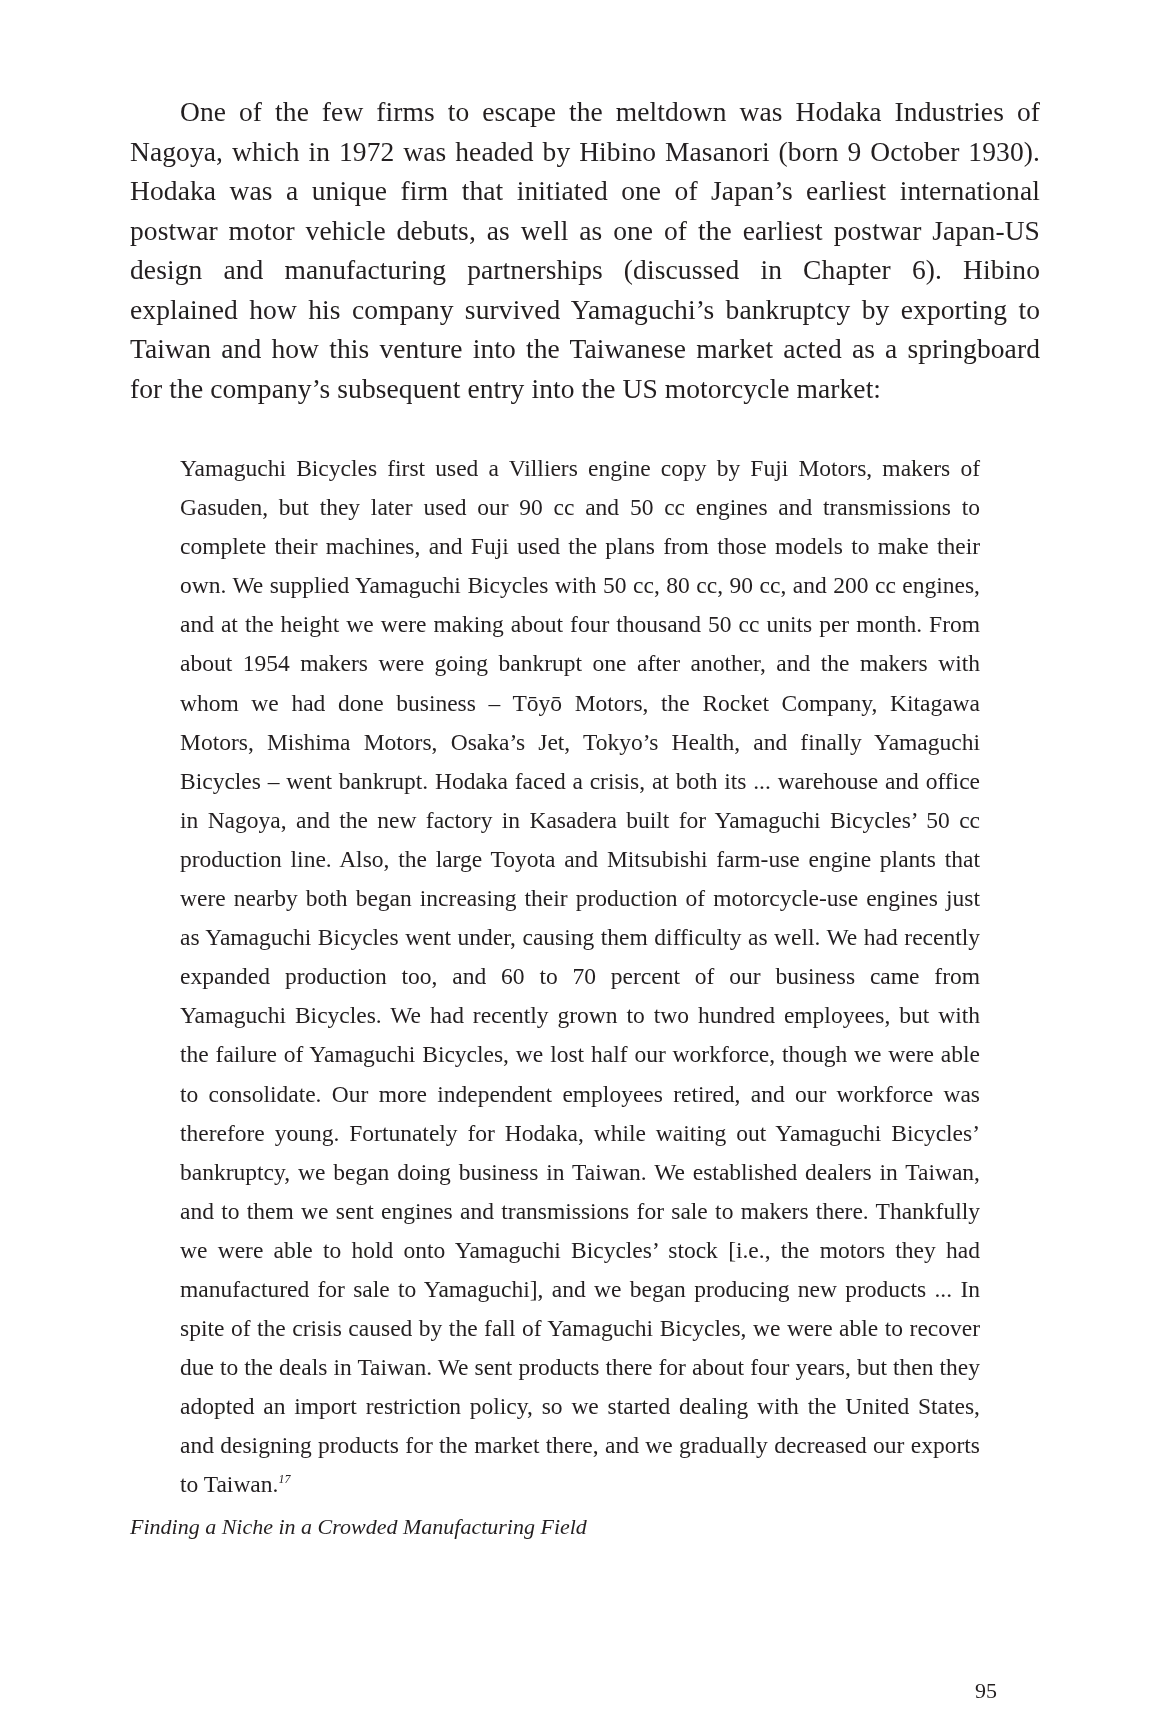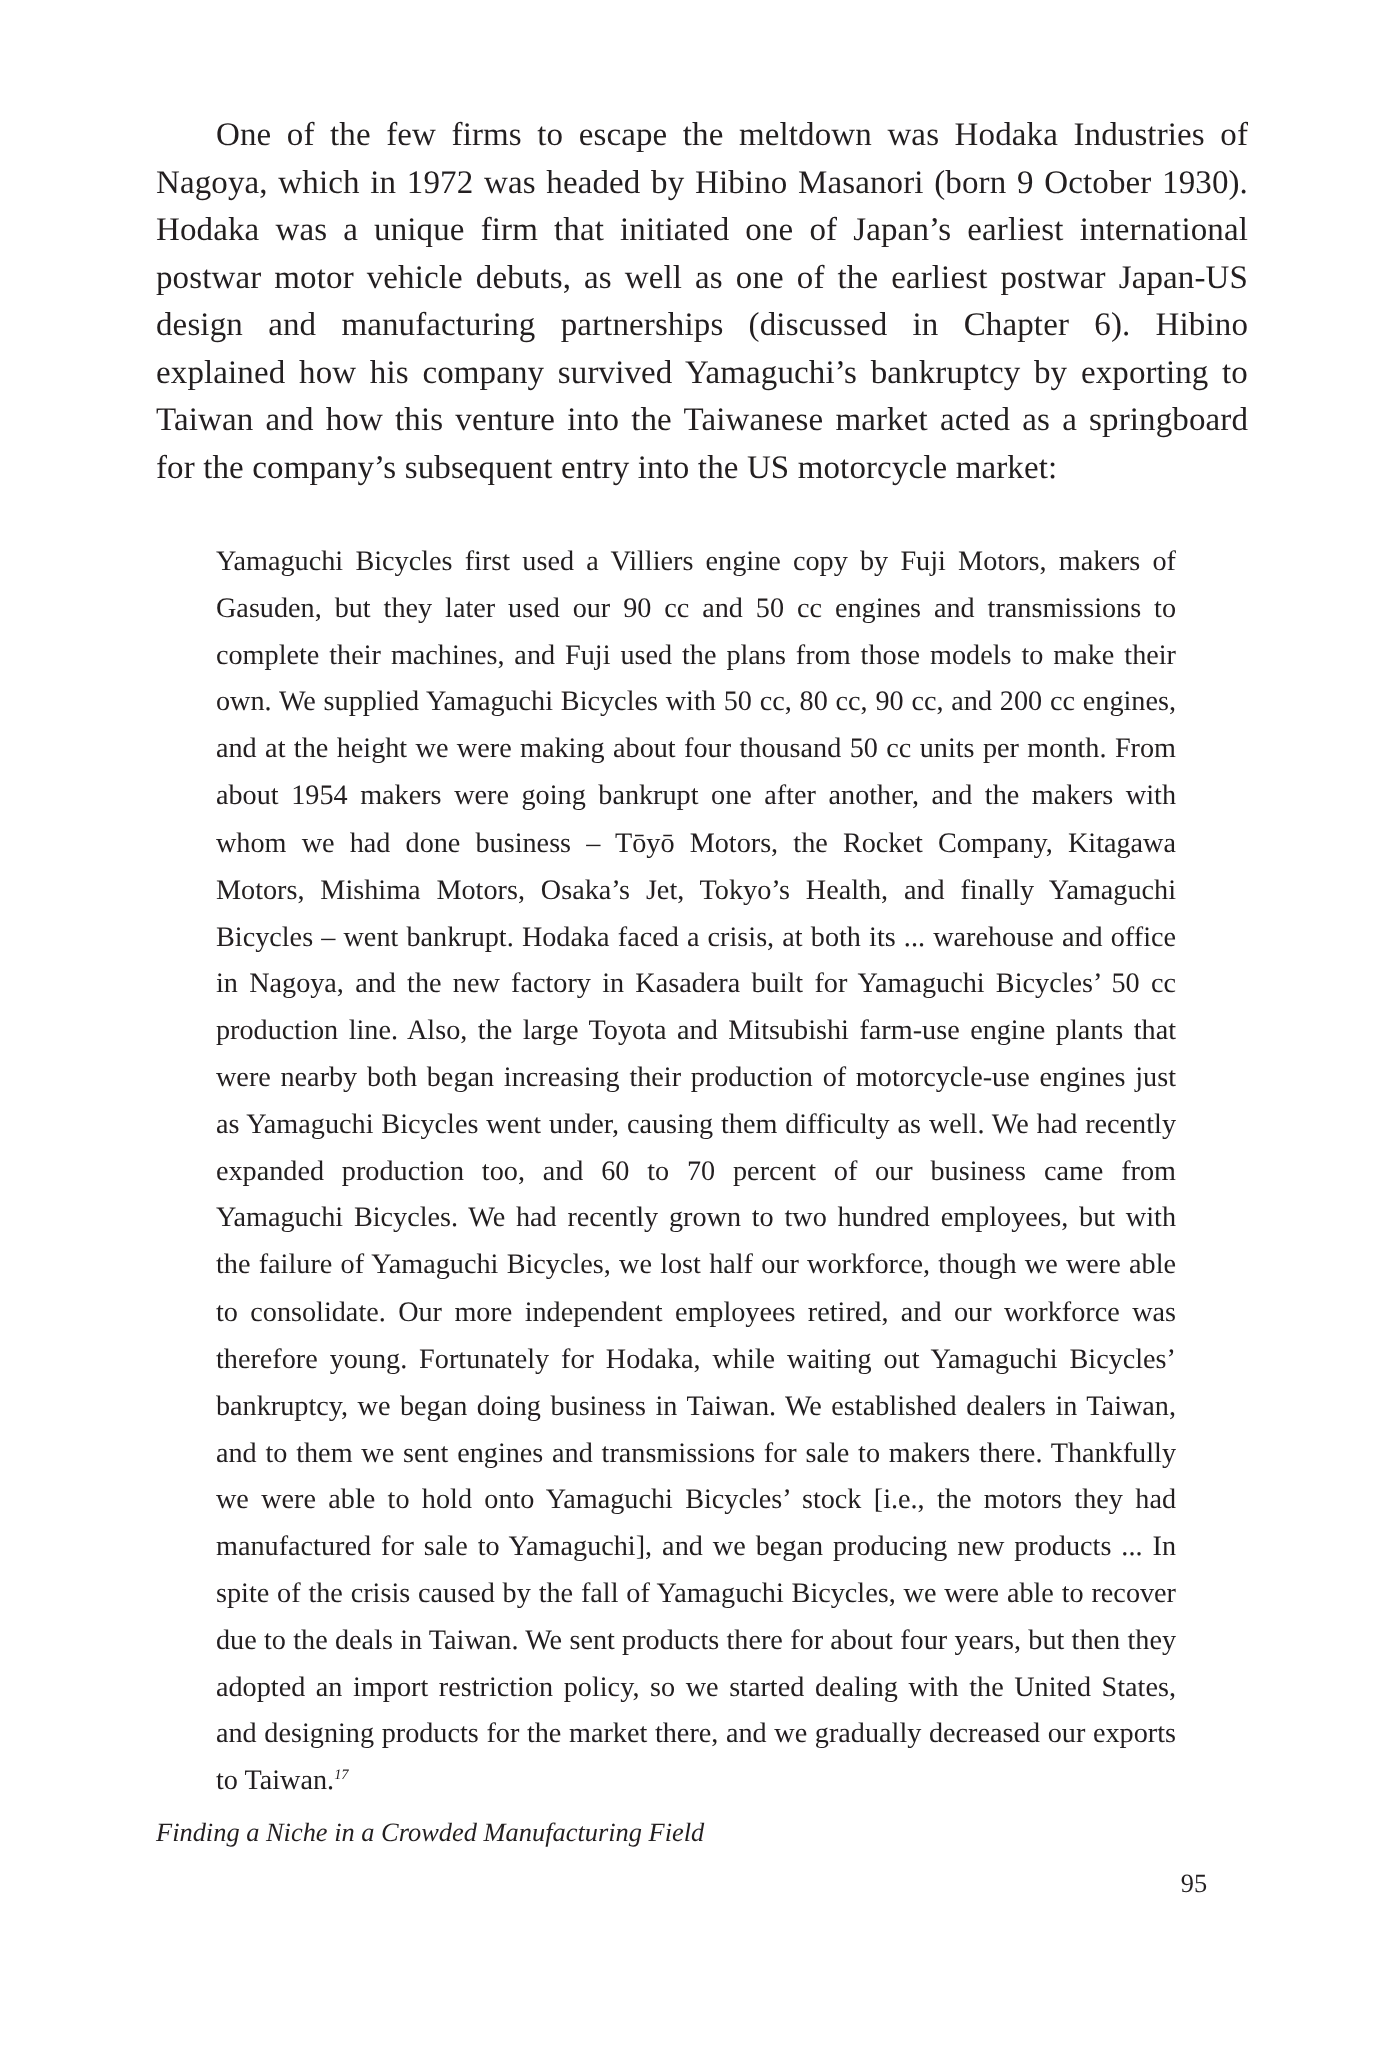--- a/index.html
+++ b/index.html
@@ -19,21 +19,21 @@
     text-align: justify; text-align-last: left;
     margin: 0;
   }
   .fn { font-size: 12px; vertical-align: super; line-height: 0; font-style: italic; }
   .running-foot {
     position: absolute; left: 130px; top: 1513px;
     font-family: "Liberation Serif", "DejaVu Serif", serif;
     font-style: italic; font-size: 22px; line-height: 28px;
   }
   .page-number {
-    position: absolute; left: 966px; top: 1556px; width: 40px; text-align: right;
+    position: absolute; left: 966px; top: 1677px; width: 40px; text-align: center;
     font-family: "Liberation Serif", "DejaVu Serif", serif;
     font-size: 22px; line-height: 28px;
   }
 </style>
 </head>
 <body>
 
 <div class="page">
   <p class="body-text">One of the few firms to escape the meltdown was Hodaka Industries of Nagoya, which in 1972 was headed by Hibino Masanori (born 9 October 1930). Hodaka was a unique firm that initiated one of Japan’s earliest international postwar motor vehicle debuts, as well as one of the earliest postwar Japan-US design and manufacturing partnerships (discussed in Chapter 6). Hibino explained how his company survived Yamaguchi’s bankruptcy by exporting to Taiwan and how this venture into the Taiwanese market acted as a springboard for the company’s subsequent entry into the US motorcycle market:</p>
 

